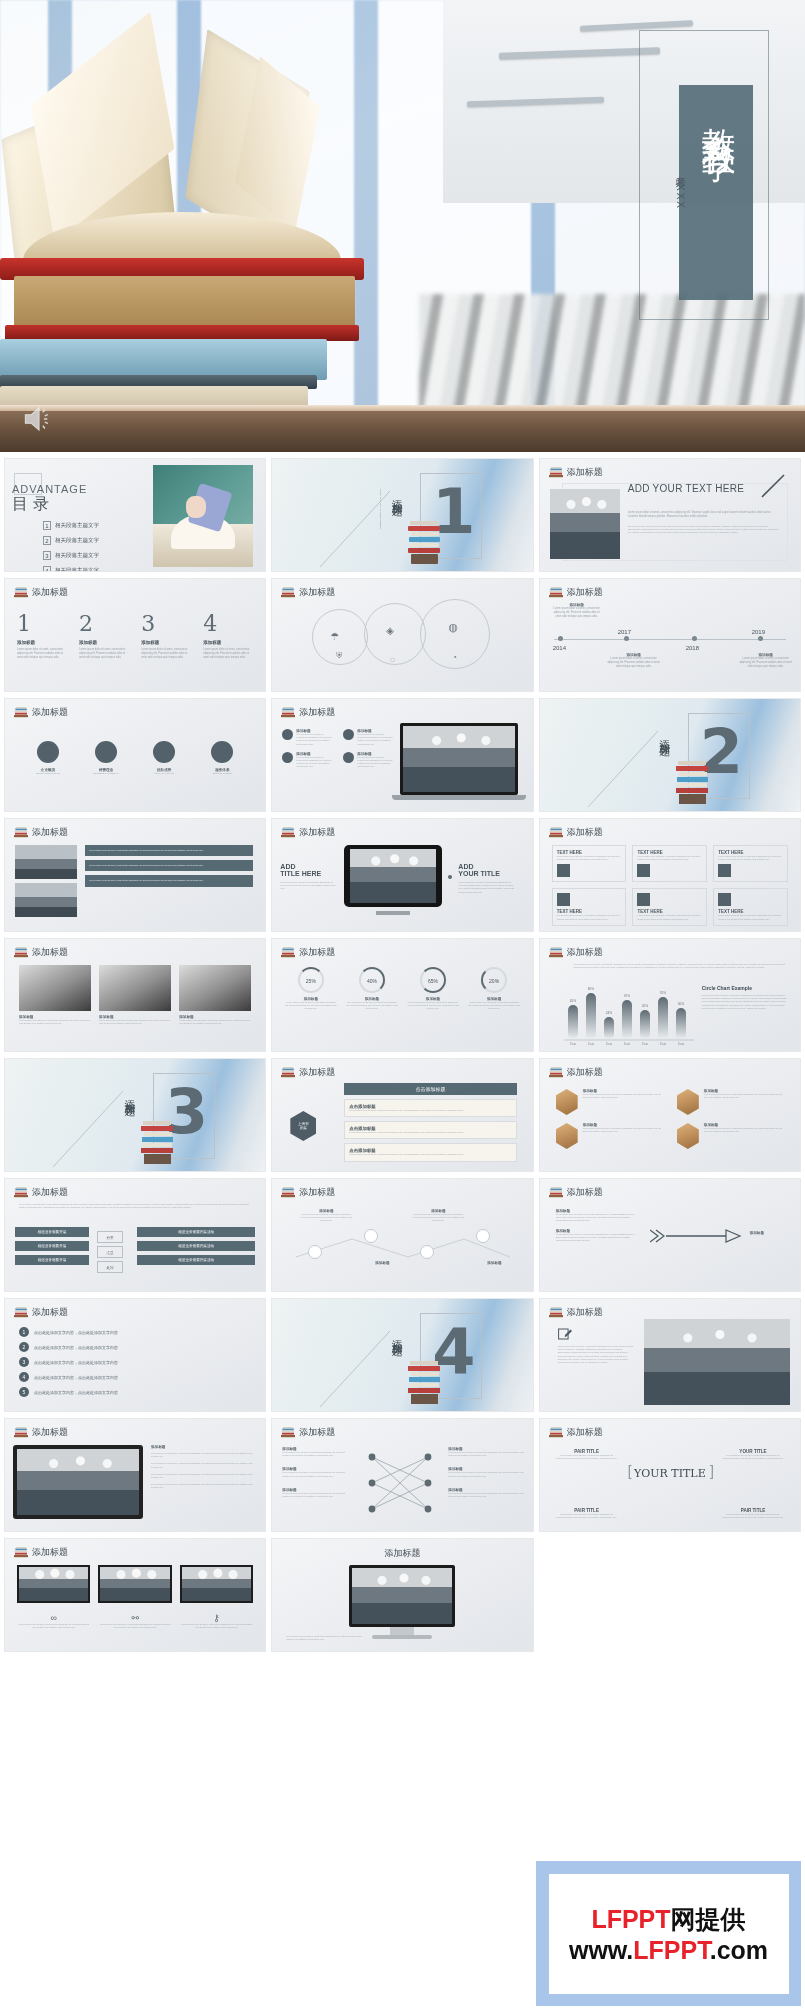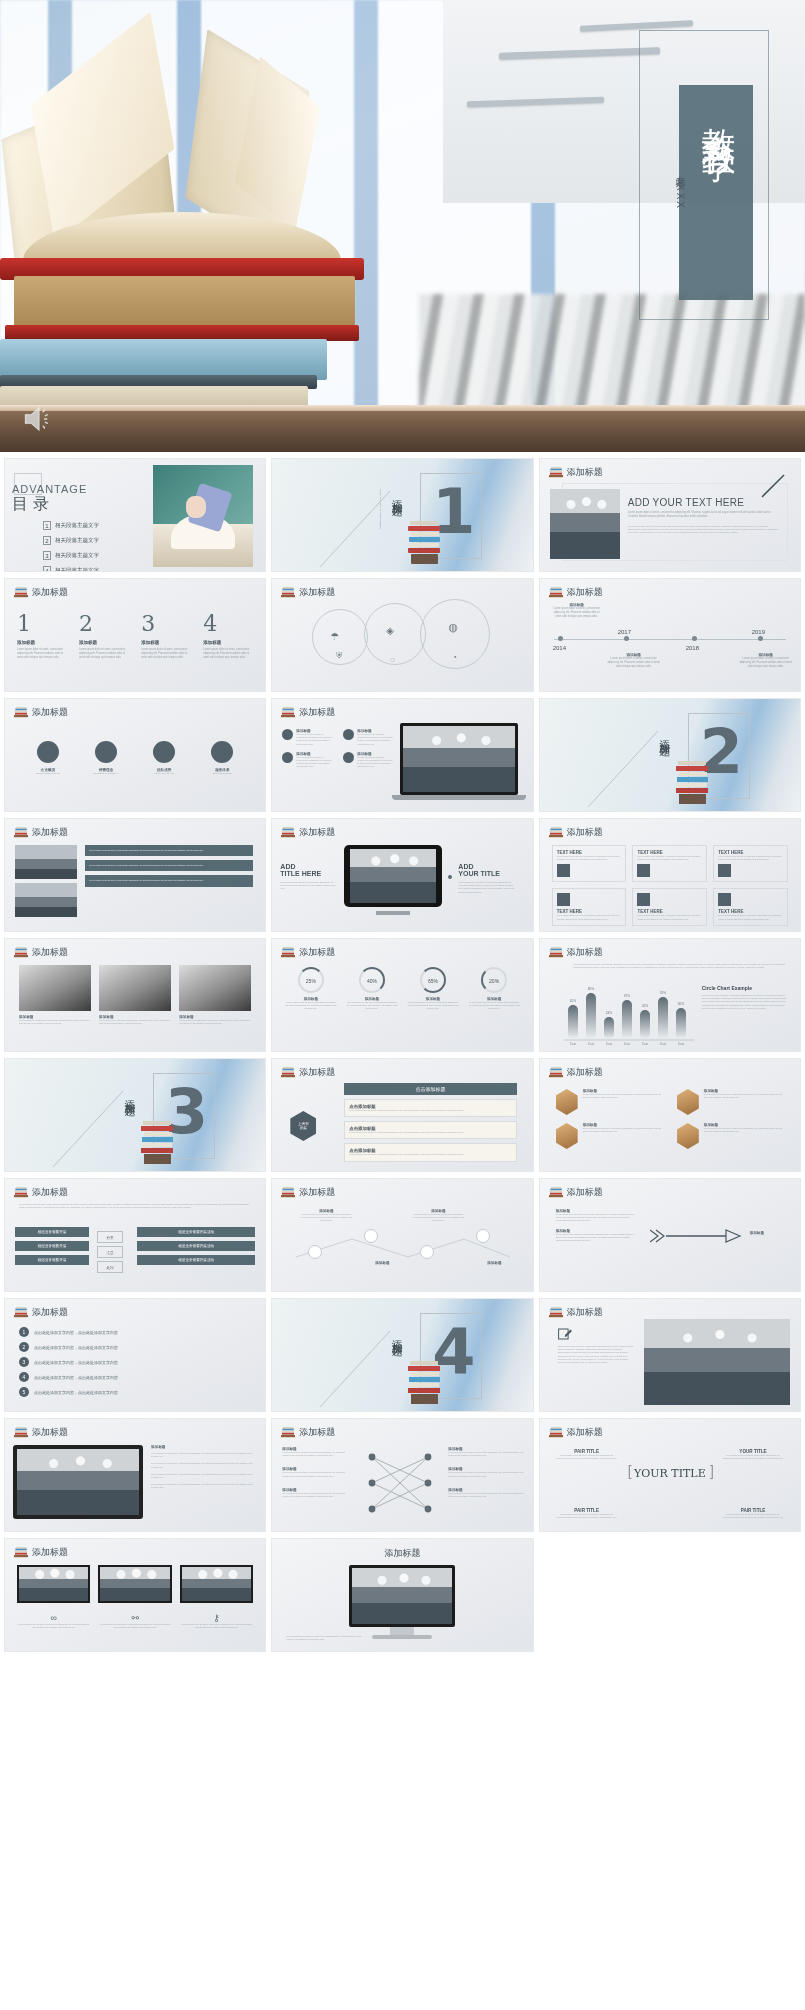--- a/index.html
+++ b/index.html
@@ -278,21 +278,21 @@
           <rect x="0" y="8" width="14" height="2.2" fill="#8e5f3c"></rect>
           <rect x="1" y="5.6" width="12" height="2" fill="#b7403a"></rect>
           <rect x="0.6" y="3.4" width="12.6" height="1.9" fill="#dcd6c6"></rect>
           <rect x="1.4" y="1.4" width="11.4" height="1.8" fill="#4f8fc0"></rect>
           <rect x="2" y="0" width="10" height="1.4" fill="#d8d2c2"></rect>
         </svg>
         <span class="htitle">添加标题</span>
       </div>
       <div style="position:absolute;left:22px;top:24px;right:12px;bottom:10px;border:1px solid #dfe3e7;"></div>
       <div class="photo class" style="left:10px;top:30px;width:70px;height:70px;"></div>
-      <div style="position:absolute;left:88px;top:38px;font-size:10px;color:#4a565e;letter-spacing:.3px;">ADD YOUR TEXT HERE</div>
+      <div style="position:absolute;left:88px;top:24px;font-size:10px;color:#4a565e;letter-spacing:.3px;">ADD YOUR TEXT HERE</div>
       <div class="tiny" style="position:absolute;left:88px;top:52px;width:150px;">Lorem ipsum dolor sit amet, consectetur adipiscing elit. Vivamus sagittis lacus vel augue laoreet rutrum faucibus dolor auctor. Curabitur blandit tempus porttitor. Maecenas faucibus mollis interdum.</div>
       <div class="tiny2" style="position:absolute;left:88px;top:66px;width:152px;">Lorem ipsum dolor sit amet, consectetur adipiscing elit. Integer mollis vehicula ligula et faucibus. Curabitur vestibulum consequat urna et vehicula. Suspendisse feugiat lobortis dolor egestas. Sed bibendum urna sit amet tincidunt commodo dictum lectus nisi tellus, volutpat quis venenatis non, adipiscing orci. Integer condimentum leo et viverra mollis. Nunc at ipsum adipiscing elementum enim ac, ullamcorper magna.</div>
       <svg style="position:absolute;right:14px;top:14px;" width="26" height="26">
         <line x1="2" y1="24" x2="24" y2="2" stroke="#4b565e" stroke-width="1.6"></line>
       </svg>
     </div>
 
     <div class="slide">
       <div class="hdr">
           <svg class="bookicon" viewBox="0 0 14 12">
@@ -1109,14 +1109,24 @@
         <div class="photo class" style="position:relative;width:100%;height:100%;"></div>
       </div>
       <div style="position:absolute;left:50%;top:88px;transform:translateX(-50%);width:24px;height:8px;background:#c3c8cc;"></div>
       <div style="position:absolute;left:50%;top:96px;transform:translateX(-50%);width:60px;height:4px;background:#b3b9bd;border-radius:2px;"></div>
       <div class="tiny2" style="position:absolute;left:14px;top:96px;width:76px;">Lorem ipsum dolor sit amet, consectetur adipiscing elit. Praesent sodales odio sit amet odio tristique quis tempus odio.</div>
     </div>
 
     <div class="slide" style="background:#fff;border:none;"></div>
   </div>
 
+  <div class="wm-box">
+    <div class="wm-inner">
+      <div class="wm1">
+        <span class="red">LFPPT</span><span class="blk">网提供</span>
+      </div>
+      <div class="wm2">
+        <span class="blk">www.</span><span class="red">LFPPT</span><span class="blk">.com</span>
+      </div>
+    </div>
+  </div>
 
 </div>
 
 </body></html>

